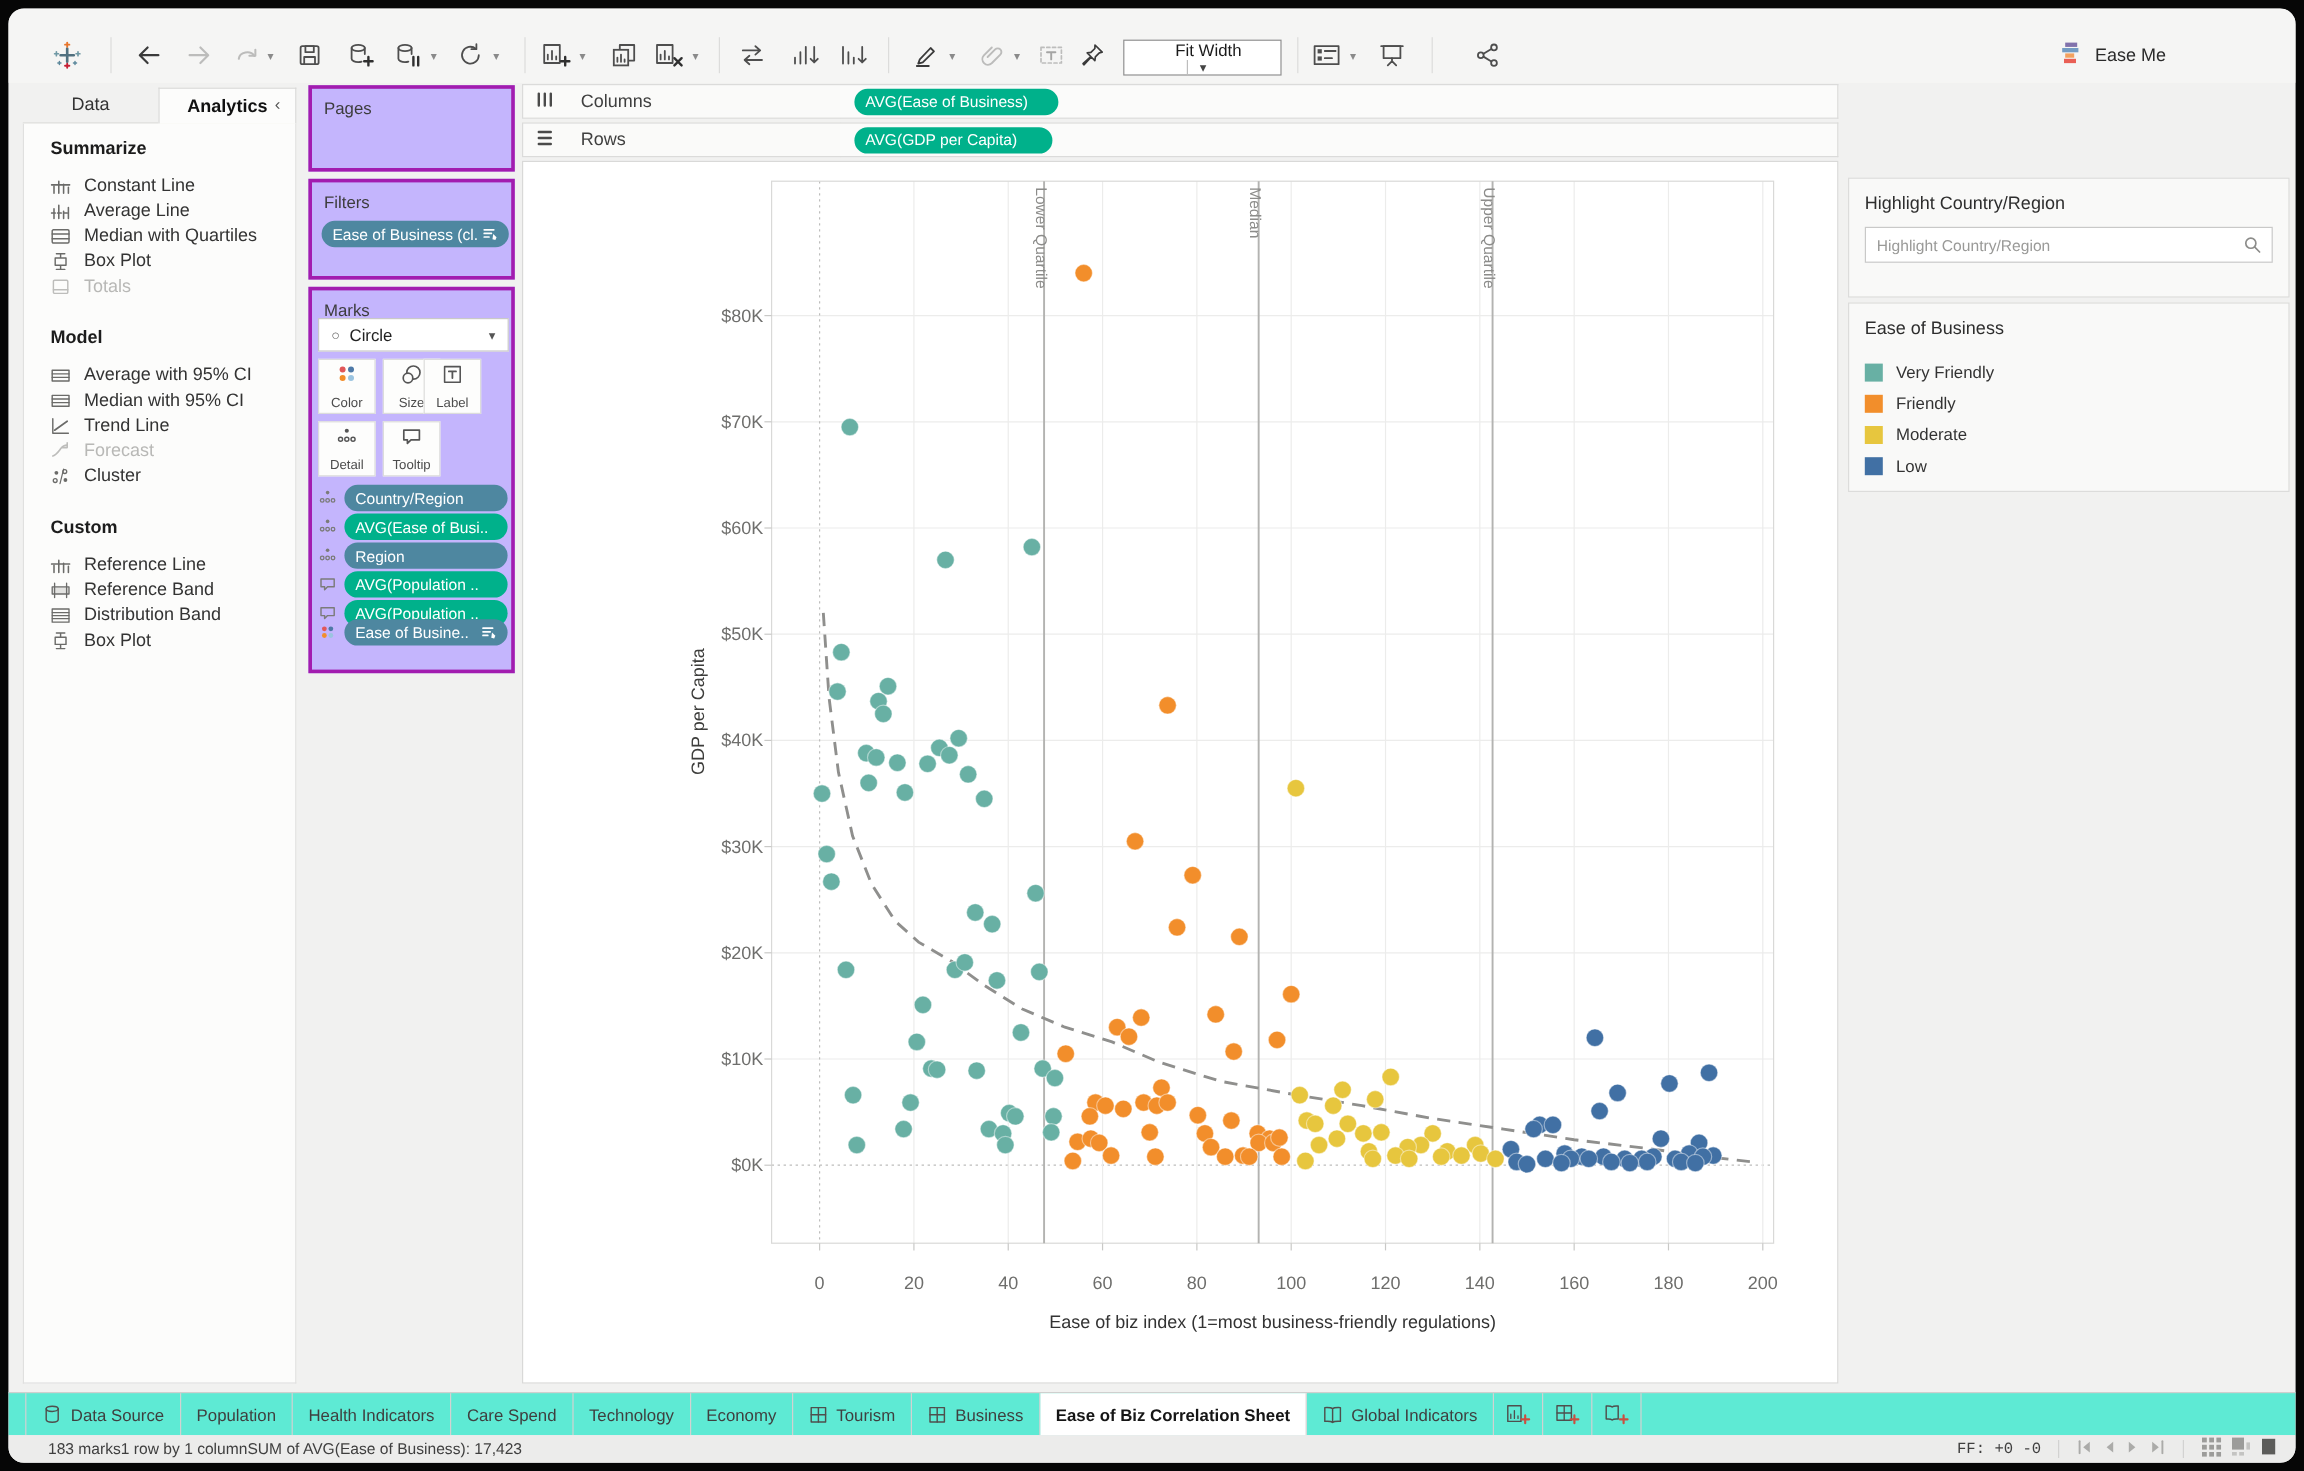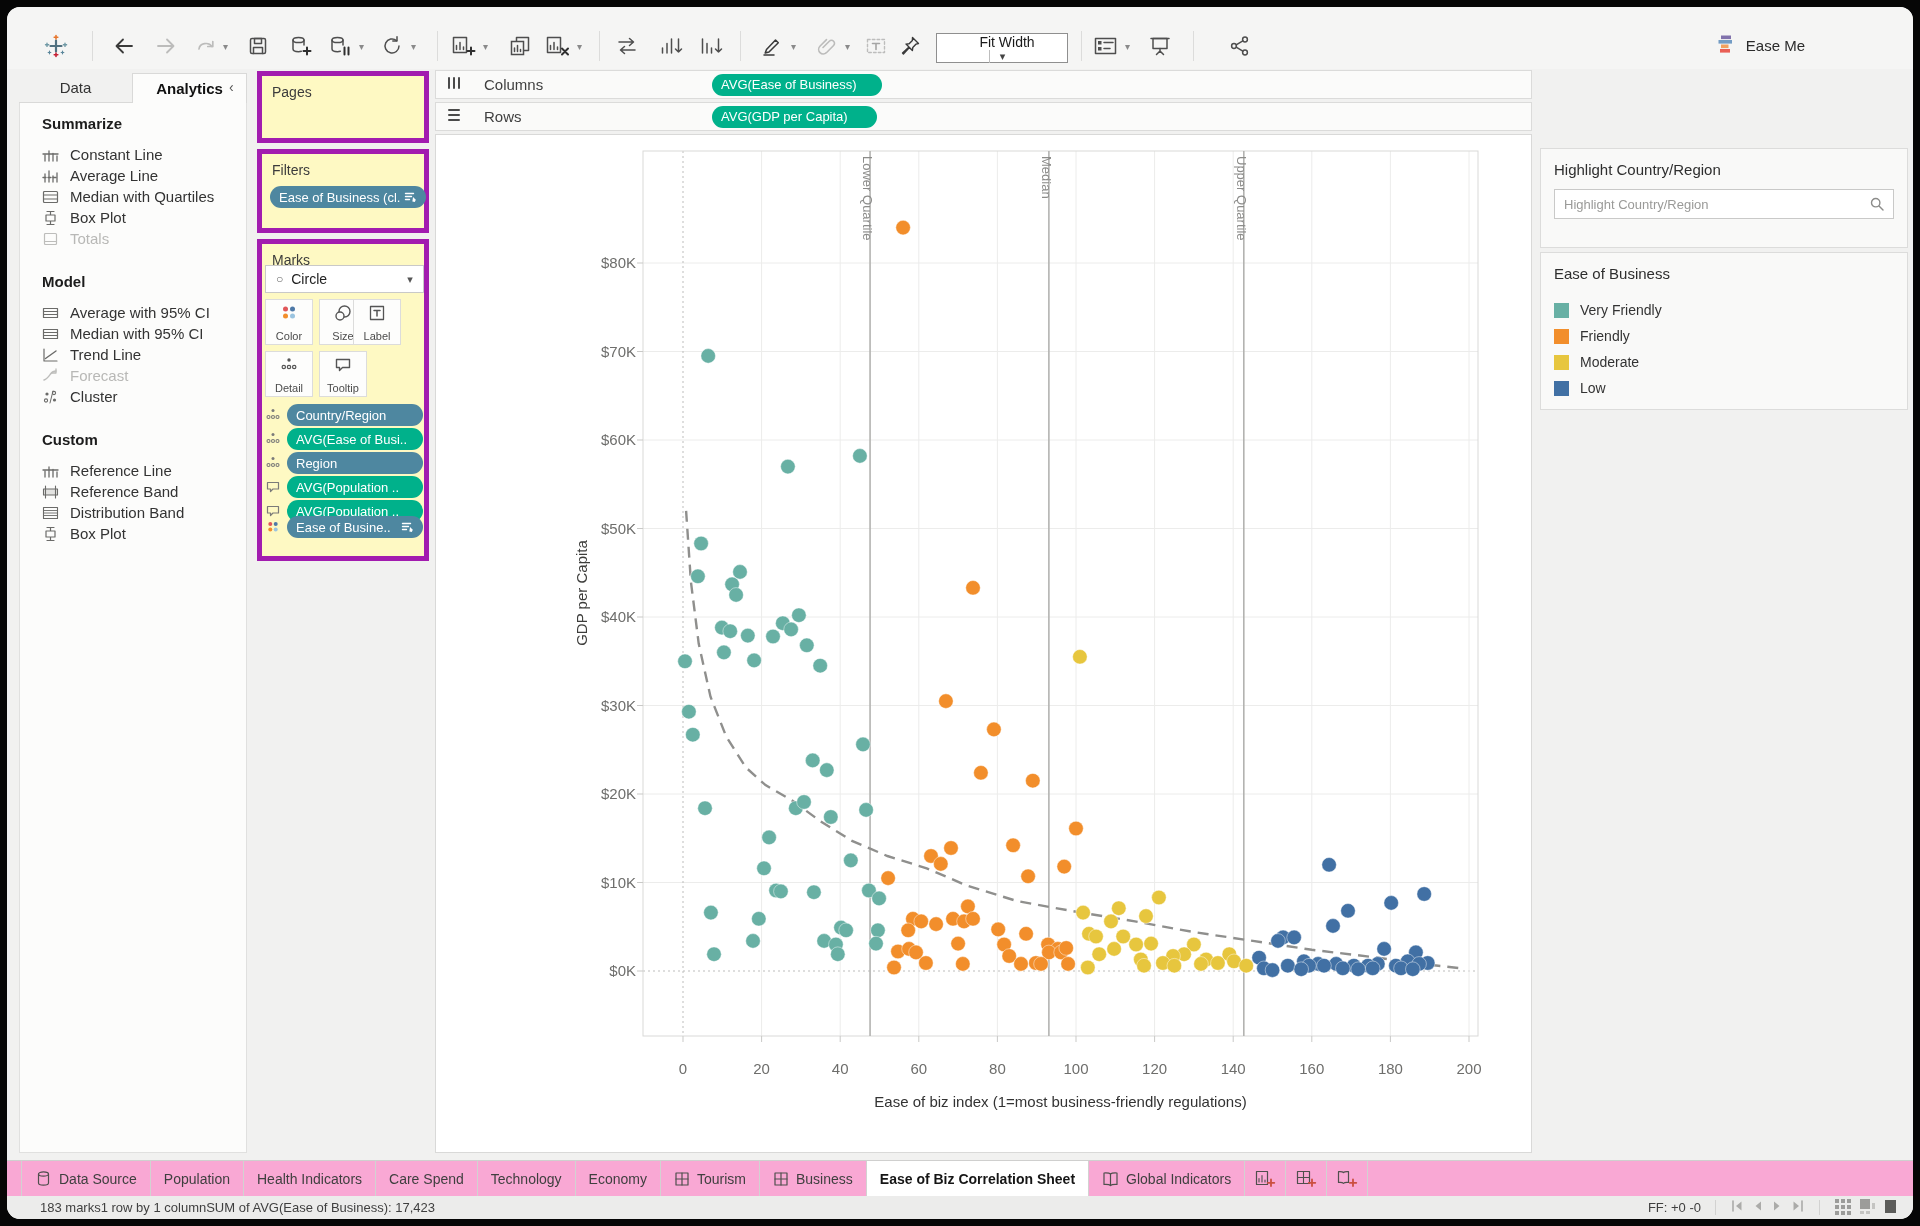--- a/index.html
+++ b/index.html
@@ -21,21 +21,21 @@
   .side-tab{flex:1;display:flex;align-items:center;justify-content:center;font-size:15px;color:#333;border-bottom:1px solid #d9d9d8;}
   .side-tab.active{background:#fcfcfb;border:1px solid #d9d9d8;border-bottom:none;font-weight:bold;color:#111;}
   #sidebar-collapse{position:absolute;left:222px;top:72px;color:#555;font-size:14px;}
   #sidebar-body{position:absolute;left:12px;top:96px;width:228px;height:1050px;background:#fcfcfb;border:1px solid #e0e0df;border-top:none;box-sizing:border-box;padding:12px 0 0 22px;}
   .side-section{margin-bottom:24px;}
   .side-header{font-size:15px;font-weight:bold;color:#1c1c1c;margin-bottom:12px;}
   .side-item{display:flex;align-items:center;height:21px;font-size:15px;color:#333;}
   .side-item .si-icon{width:18px;height:16px;margin-right:10px;display:flex;align-items:center;}
   .side-item.disabled{color:#b8b8b6;}
   
-  .card{position:absolute;background:#fef9c3;border:5px solid #a21caf;box-sizing:border-box;}
+  .card{position:absolute;background:#c4b5fd;border:3px solid #a21caf;box-sizing:border-box;}
   .card-title{font-size:14px;color:#3c3c3c;padding:8px 0 0 10px;}
   .pill{height:22px;border-radius:11px;display:flex;align-items:center;color:#fff;font-size:13px;padding:0 9px;box-sizing:border-box;white-space:nowrap;overflow:hidden;}
   .pill.blue{background:#4e87a0;}
   .pill.green{background:#00b18b;}
   .pill .pill-label{flex:1;overflow:hidden;text-overflow:clip;}
   .pill .pill-sort{margin-left:4px;flex:none;display:flex;}
   #marks-dropdown{position:absolute;left:258px;top:258px;width:157px;height:26px;background:#fff;border:1px solid #c9c9c8;display:flex;align-items:center;font-size:14px;color:#222;}
   #marks-dropdown .md-circ{margin:0 8px 0 10px;color:#666;font-size:12px;}
   #marks-dropdown .md-label{flex:1;}
   #marks-dropdown .md-caret{width:26px;height:100%;display:flex;align-items:center;justify-content:center;color:#555;font-size:11px;}
@@ -51,29 +51,29 @@
   
   .rcard{position:absolute;background:#f9f9f8;border:1px solid #dcdcdb;box-sizing:border-box;}
   #hl-title{font-size:15px;color:#2e2e2e;padding:12px 0 0 13px;}
   #hl-input{position:absolute;left:13px;top:40px;width:340px;height:30px;background:#fff;border:1px solid #c9c9c8;box-sizing:border-box;display:flex;align-items:center;}
   #hl-input input{flex:1;border:none;outline:none;font-size:13px;color:#333;padding-left:9px;background:transparent;font-family:"Liberation Sans",sans-serif;}
   #hl-input input::placeholder{color:#9a9a98;}
   #legend-items{position:absolute;left:13px;top:44px;}
   .leg-row{display:flex;align-items:center;height:26px;gap:11px;font-size:14px;color:#333;}
   .leg-swatch{width:15px;height:15px;flex:none;}
   
-  #tabbar{position:absolute;left:0;bottom:23px;width:100%;height:36px;background:#f9a8d4;border-top:1px solid #cfcfce;display:flex;align-items:stretch;padding-left:14px;box-sizing:border-box;}
+  #tabbar{position:absolute;left:0;bottom:23px;width:100%;height:36px;background:#5eead4;border-top:1px solid #cfcfce;display:flex;align-items:stretch;padding-left:14px;box-sizing:border-box;}
   .sheet-tab{display:flex;align-items:center;justify-content:center;gap:7px;font-size:14px;color:#3f3f3f;border-right:1px solid #d2d2d1;padding:0 13px;white-space:nowrap;}
   .sheet-tab:first-child{border-left:1px solid #d2d2d1;}
   .sheet-tab.active{background:#fff;font-weight:bold;color:#151515;}
   .tab-btn{width:40px;display:flex;align-items:center;justify-content:center;border-right:1px solid #d2d2d1;}
   
   #statusbar{position:absolute;left:0;bottom:0;width:100%;height:23px;background:#ececeb;display:flex;align-items:center;font-size:13px;color:#3f3f3f;}
   #status-left{display:flex;padding-left:33px;}
-  #status-right{position:absolute;right:16px;display:flex;align-items:center;gap:14px;}
+  #status-right{position:absolute;right:16px;display:flex;align-items:center;gap:14px;font-family:Liberation Mono, monospace;}
   .st-sep{width:1px;height:15px;background:#d2d2d1;}
   .st-nav{display:flex;gap:9px;color:#a9a9a8;}
   .st-views{display:flex;gap:8px;align-items:center;}
 </style>
 </head>
 <body>
 
 <div id="stage">
 <div id="window">
 

